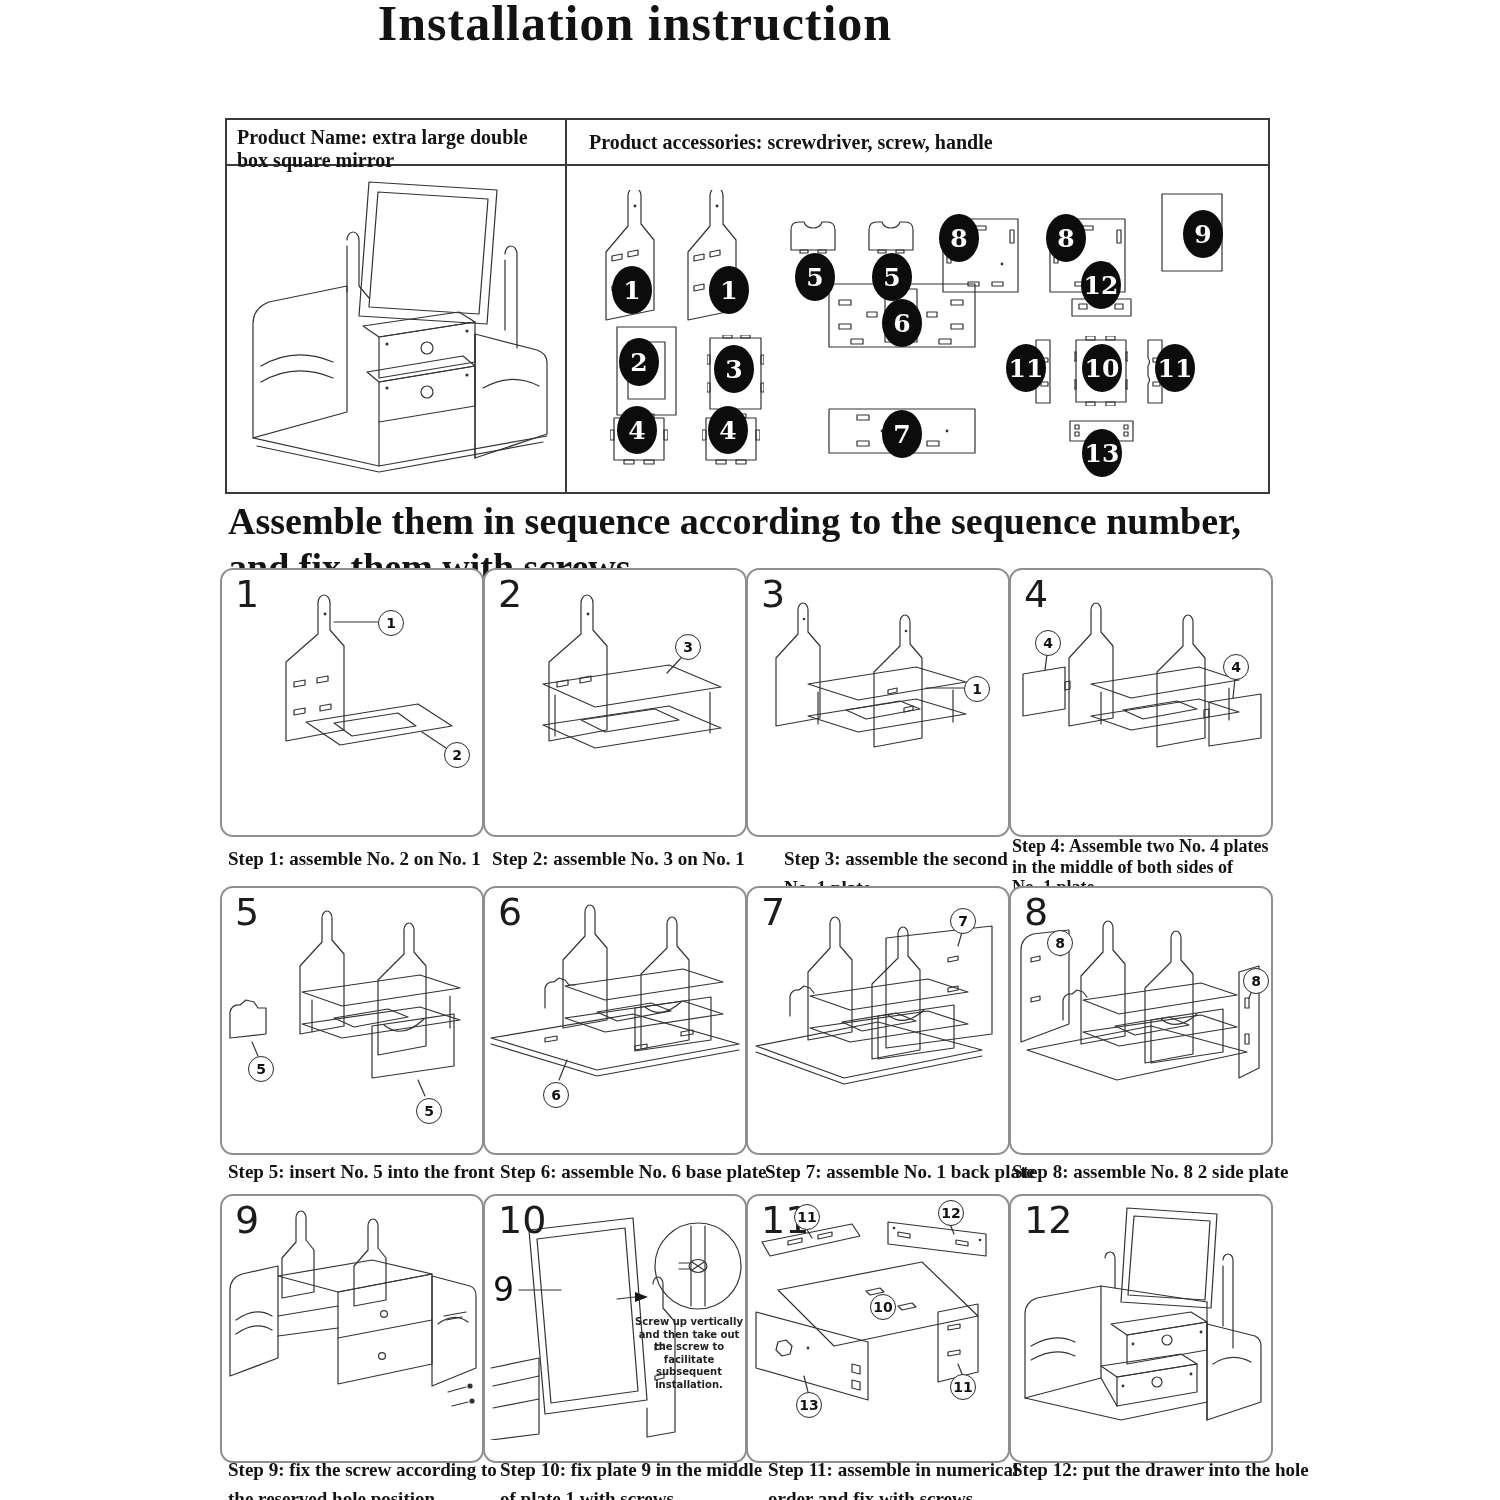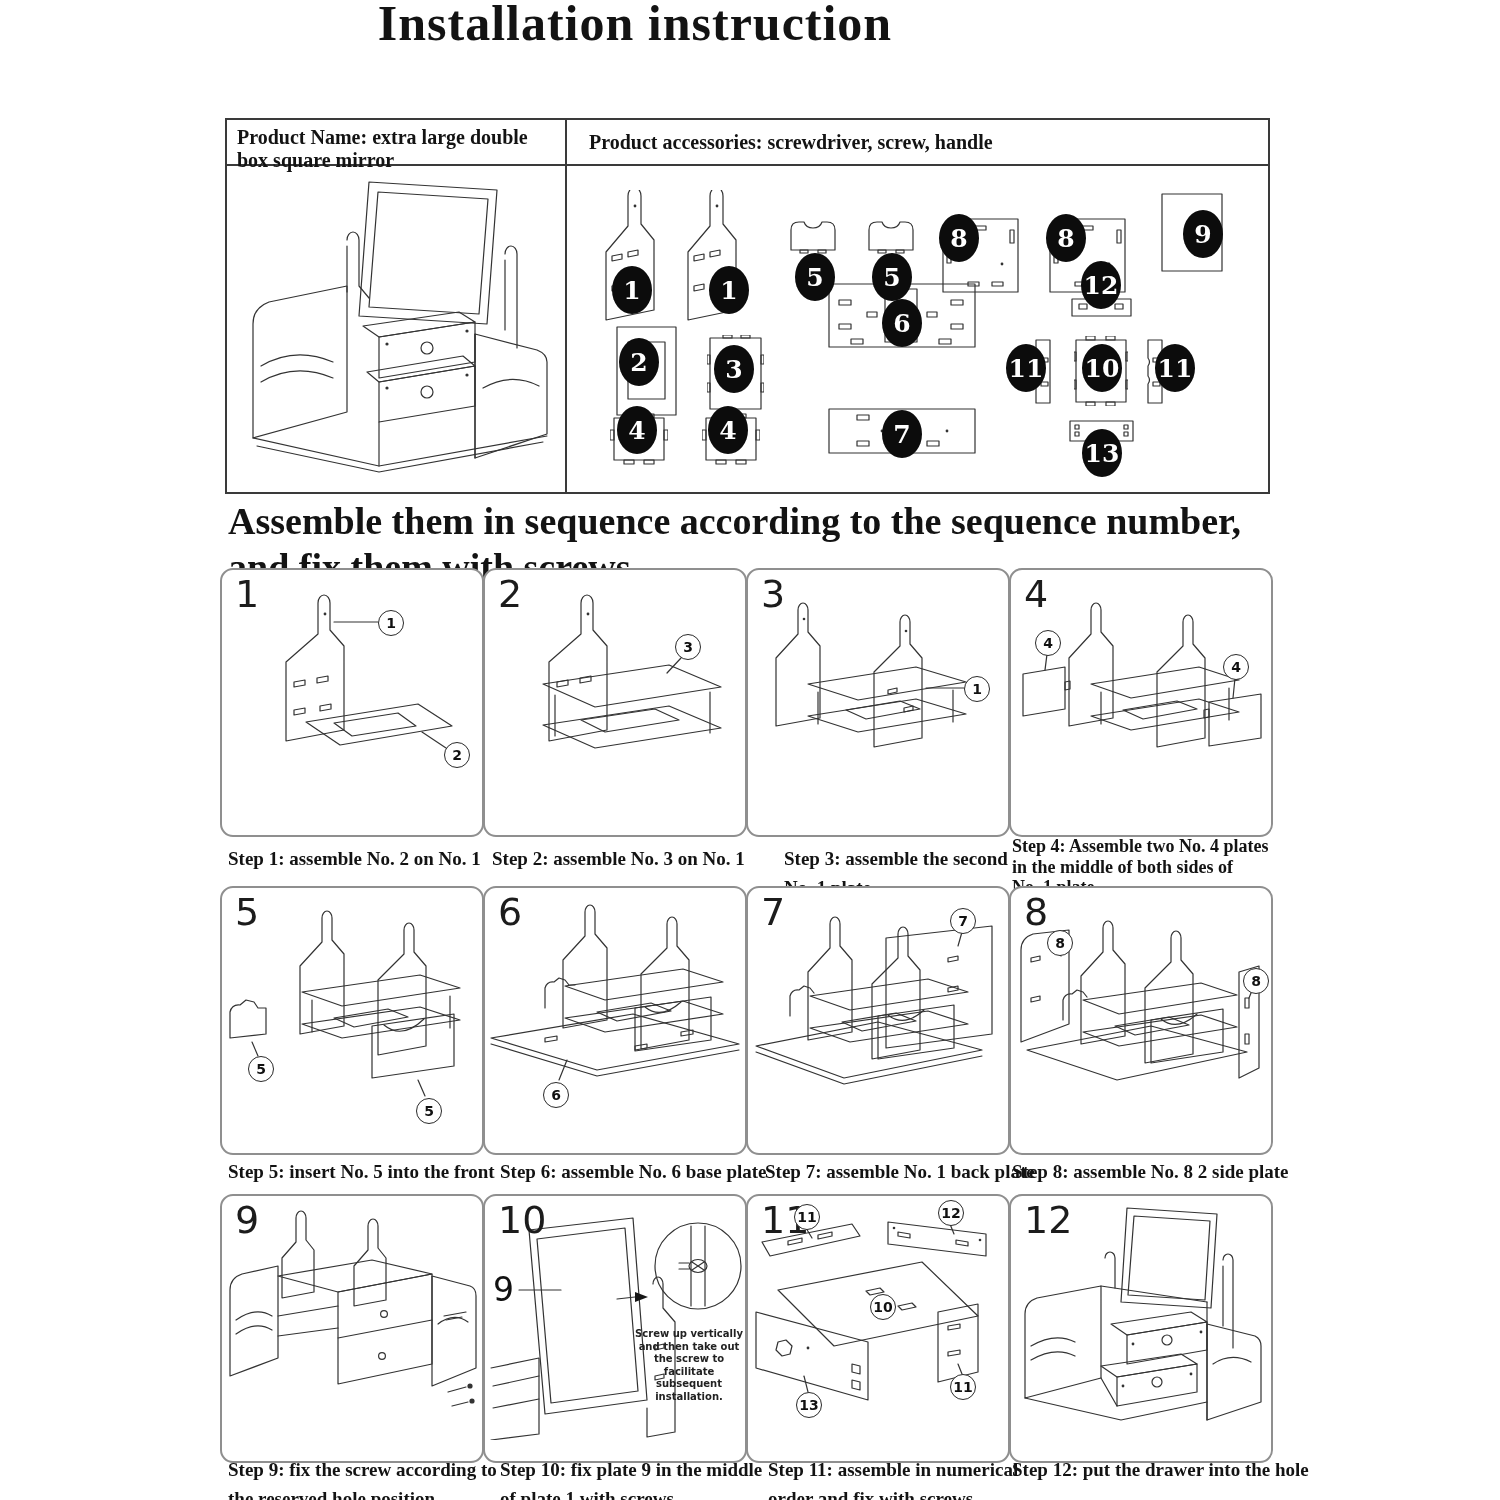--- a/index.html
+++ b/index.html
@@ -513,21 +513,21 @@
       <line x1="206" y1="30" x2="206" y2="110"></line>
       <line x1="220" y1="30" x2="220" y2="110"></line>
       <ellipse cx="213" cy="70" rx="9" ry="6.5"></ellipse>
       <line x1="207" y1="66" x2="219" y2="74"></line>
       <line x1="207" y1="74" x2="219" y2="66"></line>
       <line x1="194" y1="67" x2="204" y2="67"></line>
       <line x1="194" y1="73" x2="204" y2="73"></line>
     </svg>
     <span class="step-num">10</span>
     <span class="callout plain" style="left:8px;top:74px;">9</span>
-    <div class="note" style="left:148px;top:120px;width:112px;margin-top:12px;">Screw up vertically
+    <div class="note" style="left:148px;top:120px;width:112px;">Screw up vertically
 and then take out
 the screw to facilitate
 subsequent installation.</div>
   </div>
   <div class="caption" style="left:500px;top:1456px;width:280px;">Step 10: fix plate 9 in the middle
 of plate 1 with screws</div>
 
   <div class="step-box" style="left:746px;top:1194px;">
     <svg class="diagram sketch" viewBox="0 0 260 244">
       <path d="M14,46 L104,28 L112,40 L22,60 Z"></path>

